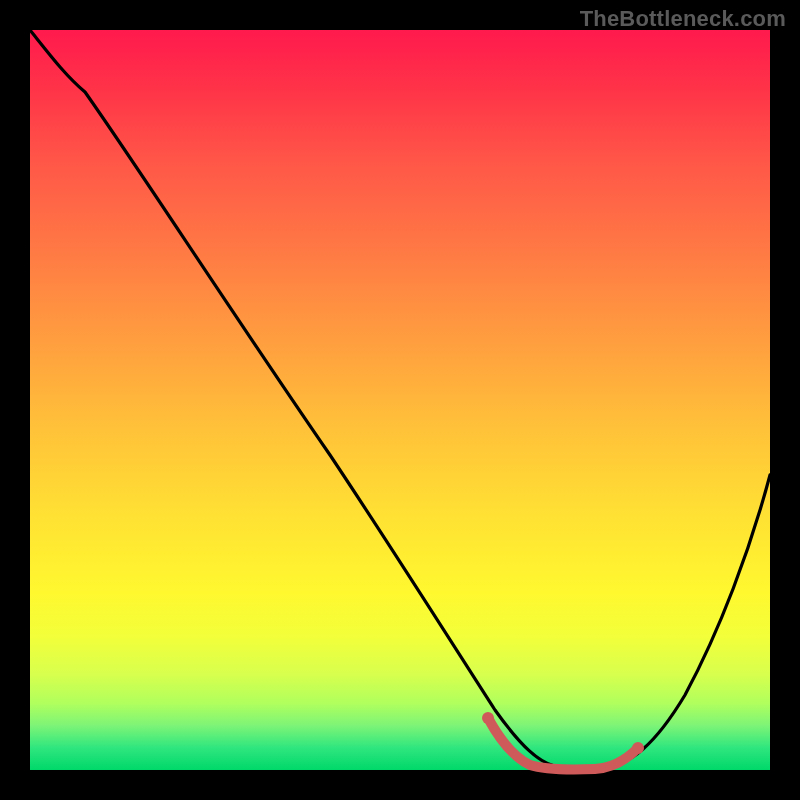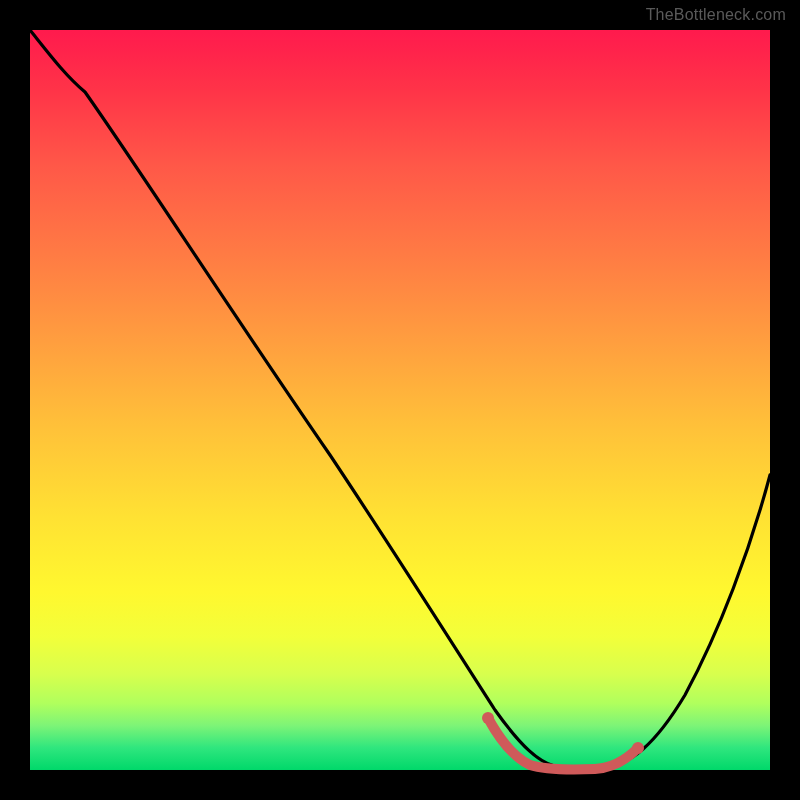--- a/index.html
+++ b/index.html
@@ -40,22 +40,22 @@
       #7df477 94%,
       #2fe67e 97%,
       #00d86a 100%
     );
   }
   .watermark {
     position: absolute;
     top: 6px;
     right: 14px;
     color: #5a5a5a;
-    font-size: 16px;
-    font-weight: 400;
+    font-size: 22px;
+    font-weight: 700;
     letter-spacing: 0.2px;
   }
   svg.curve {
     position: absolute;
     left: 30px;
     top: 30px;
     width: 740px;
     height: 740px;
     overflow: visible;
   }

